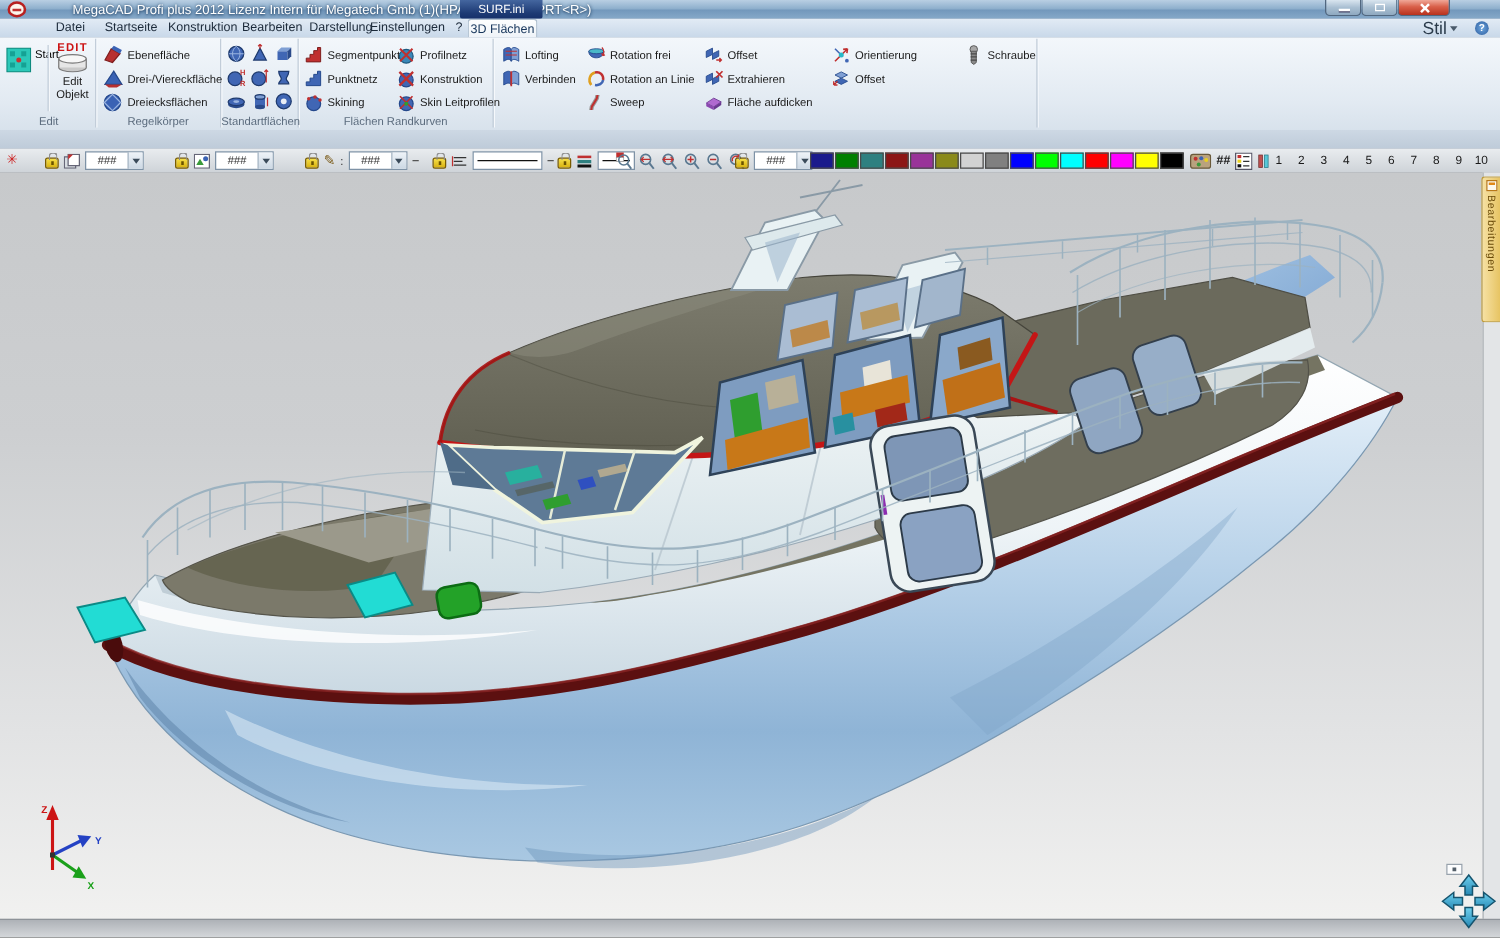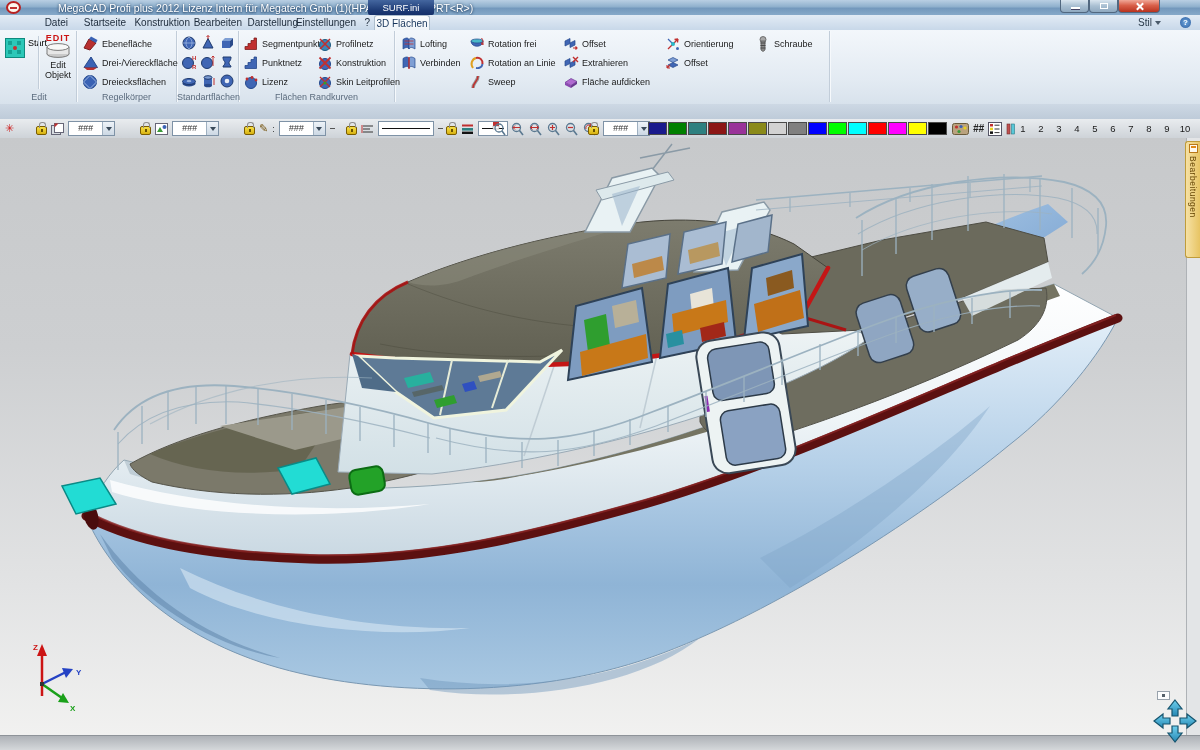--- a/index.html
+++ b/index.html
@@ -26,21 +26,21 @@
   .wc.close i{position:absolute;left:17px;top:2px;width:8px;height:8px;}
   .wc.close i:before,.wc.close i:after{content:"";position:absolute;left:3px;top:0;width:2px;height:9px;background:#fff;}
   .wc.close i:before{transform:rotate(45deg);} .wc.close i:after{transform:rotate(-45deg);}
   
   .menubar{position:absolute;left:0;top:15px;width:1200px;height:15px;
     background:linear-gradient(#e2ebf5,#c8d8e9);border-bottom:1px solid #9fb2c6;}
   .mi{position:absolute;top:0;height:15px;line-height:15px;font-size:10px;color:#1c2a3a;text-align:right;cursor:default;}
   .mtab-active{position:absolute;left:374px;top:0;width:56px;height:15px;line-height:15px;text-align:center;
     background:linear-gradient(#fdfefe,#eef3f8);border:1px solid #aebecd;border-bottom:none;border-radius:3px 3px 0 0;
     font-size:10px;color:#17365c;box-sizing:border-box;}
-  .stil{position:absolute;left:1138px;top:0;height:15px;line-height:15px;font-size:10px;color:#2a3a4a;}
+  .stil{position:absolute;left:1138px;top:0;height:15px;line-height:15px;font-size:14px;color:#2a3a4a;}
   .dd-arrow{display:inline-block;width:0;height:0;border-left:3px solid transparent;border-right:3px solid transparent;
     border-top:4px solid #4a5a6a;vertical-align:middle;margin-left:3px;}
   .help-circle{position:absolute;left:1180px;top:2px;width:11px;height:11px;border-radius:50%;
     background:radial-gradient(#6fa8e0,#2a5a9c);color:#fff;font-size:8px;font-weight:bold;text-align:center;line-height:11px;}
   
   .ribbon{position:absolute;left:0;top:30px;width:1200px;height:74px;
     background:linear-gradient(#f3f7fb,#e2eaf2 70%,#d8e2ec);border-bottom:1px solid #aab8c8;}
   .rgroup{position:absolute;top:1px;height:71px;border-right:1px solid #c2cdd9;box-shadow:1px 0 0 #f6f9fc;}
   .rg-label{position:absolute;bottom:0;left:0;right:0;text-align:center;font-size:9px;color:#5c6c7e;}
   .rit{display:flex;align-items:center;gap:3px;height:19px;font-size:9px;color:#1a1a1a;white-space:nowrap;}
@@ -252,21 +252,21 @@
             </svg>
           <span>Punktnetz</span>
         </div>
         <div class="rit">
           <svg width="16" height="16">
             <circle cx="8" cy="9" r="5.5" fill="#4066b4" stroke="#24488c"></circle>
             <circle cx="4" cy="5" r="1.4" fill="#c03030"></circle>
               <circle cx="9" cy="3.5" r="1.4" fill="#c03030"></circle>
               <circle cx="13" cy="6" r="1.4" fill="#c03030"></circle>
             </svg>
-          <span>Lizenz</span>
+          <span>Skining</span>
         </div>
       </div>
       <div class="rcol" style="left:78px;width:76px">
         <div class="rit">
           <svg width="16" height="16">
             <circle cx="8" cy="9" r="5.5" fill="#3a87b8" stroke="#1e5a80"></circle>
             <path d="M3,3 L13,13 M13,3 L3,13" stroke="#c03030" stroke-width="1.6"></path>
             </svg>
           <span>Profilnetz</span>
         </div>
@@ -369,21 +369,21 @@
         </div>
         <div class="rit">
           <svg width="16" height="16">
             <path d="M3,5 L8,2.5 L13,5 L8,7.5Z" fill="#7f9fd4" stroke="#24488c" stroke-width=".7"></path>
             <path d="M3,10 L8,7.5 L13,10 L8,12.5Z" fill="#4066b4" stroke="#24488c" stroke-width=".7"></path>
             <path d="M2,13 l3,-3 M2,13 l3,0 M2,13 l0,-3" stroke="#c03030" stroke-width="1.1"></path>
             </svg>
           <span>Offset</span>
         </div>
       </div>
-      <div class="rcol" style="left:360px;width:70px">
+      <div class="rcol" style="left:376px;width:70px">
         <div class="rit">
           <svg width="16" height="16">
             <circle cx="8" cy="3.5" r="3" fill="#a8a8a8" stroke="#5a5a5a" stroke-width=".8"></circle>
             <path d="M6,5 h4 v9 l-2,1.5 l-2,-1.5Z" fill="#8a8a8a" stroke="#5a5a5a" stroke-width=".8"></path>
             <path d="M5.5,7 h5 M5.5,9.5 h5 M5.5,12 h5" stroke="#4a4a4a"></path>
             </svg>
           <span>Schraube</span>
         </div>
       </div>
     </div>

